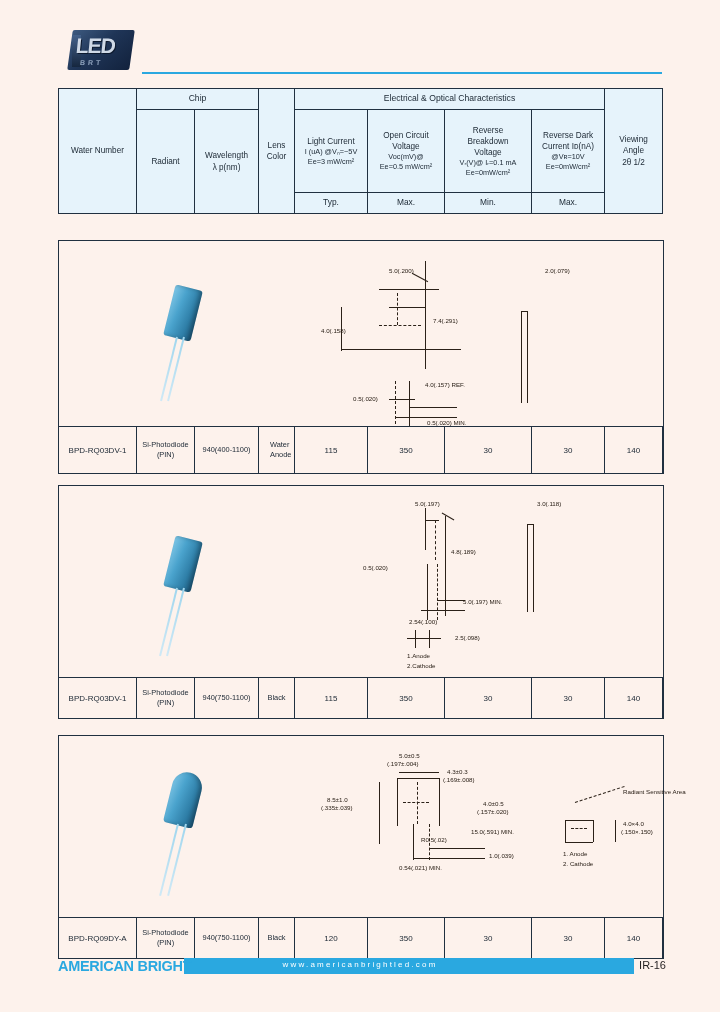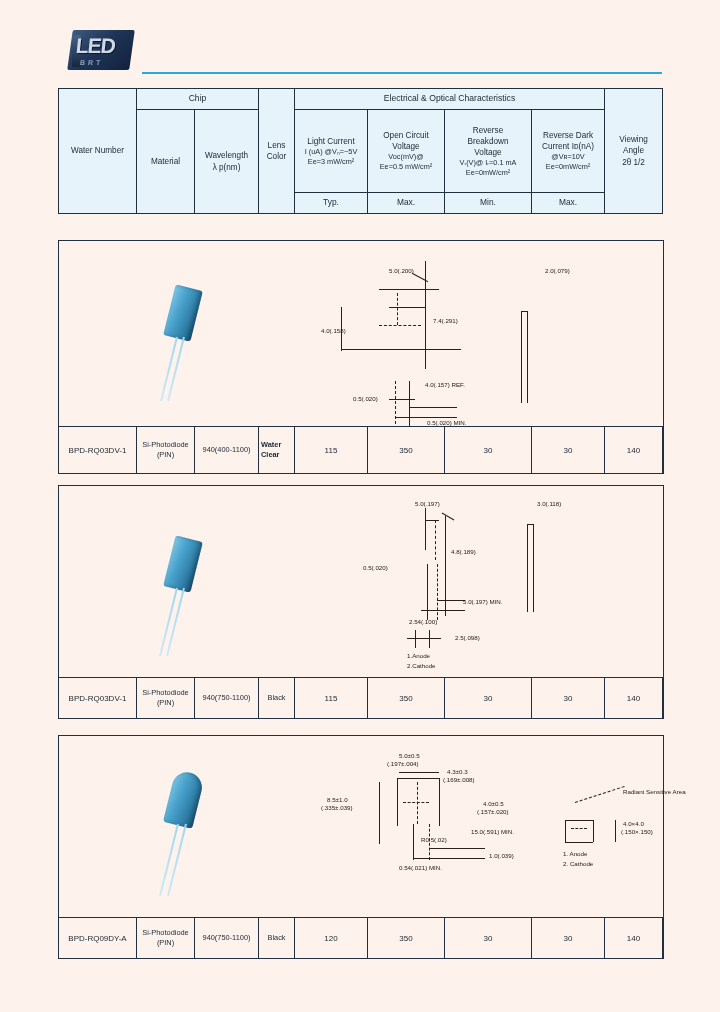--- a/index.html
+++ b/index.html
@@ -188,21 +188,21 @@
         <div>Color</div>
       </td>
       <td class="group" colspan="4">Electrical &amp; Optical Characteristics</td>
       <td rowspan="3">
         <div>Viewing</div>
         <div>Angle</div>
         <div>2θ 1/2</div>
       </td>
     </tr>
     <tr>
-      <td class="hd" rowspan="2">Material</td>
+      <td class="hd" rowspan="2">Radiant</td>
       <td class="hd" rowspan="2">
         <div>Wavelength</div>
         <div>λ p(nm)</div>
       </td>
       <td class="hd">
         <div>Light Current</div>
         <div class="sub">I (uA) @Vₙ=−5V</div>
         <div class="sub">Ee=3 mW/cm²</div>
       </td>
       <td class="hd">
@@ -287,23 +287,23 @@
           <col style="width:58px">
       </colgroup>
       <tbody>
           <tr>
         <td class="pn">BPD-RQ03DV-1</td>
         <td class="sm">
           <div>Si-Photodiode</div>
           <div>(PIN)</div>
         </td>
         <td class="sm">940(400-1100)</td>
-        <td class="sm" style="text-align:left;padding-left:2px;font-weight:bold;">
+        <td class="sm" style="text-align:left;padding-left:11px;">
           <div>Water</div>
-          <div>Clear</div>
+          <div>Anode</div>
         </td>
         <td>115</td>
         <td>350</td>
         <td>30</td>
         <td>30</td>
         <td>140</td>
       </tr>
     </tbody>
       </table>
   </div>
@@ -456,15 +456,21 @@
         <td>350</td>
         <td>30</td>
         <td>30</td>
         <td>140</td>
       </tr>
     </tbody>
       </table>
   </div>
 
   <div class="footer">
+    <div class="fbar">
+      <div class="fband"></div>
+      <div class="fbrand">AMERICAN BRIGHT</div>
+      <div class="furl">www.americanbrightled.com</div>
+      <div class="fpage">IR-16</div>
+    </div>
   </div>
 
 </div>
 
 </body></html>

